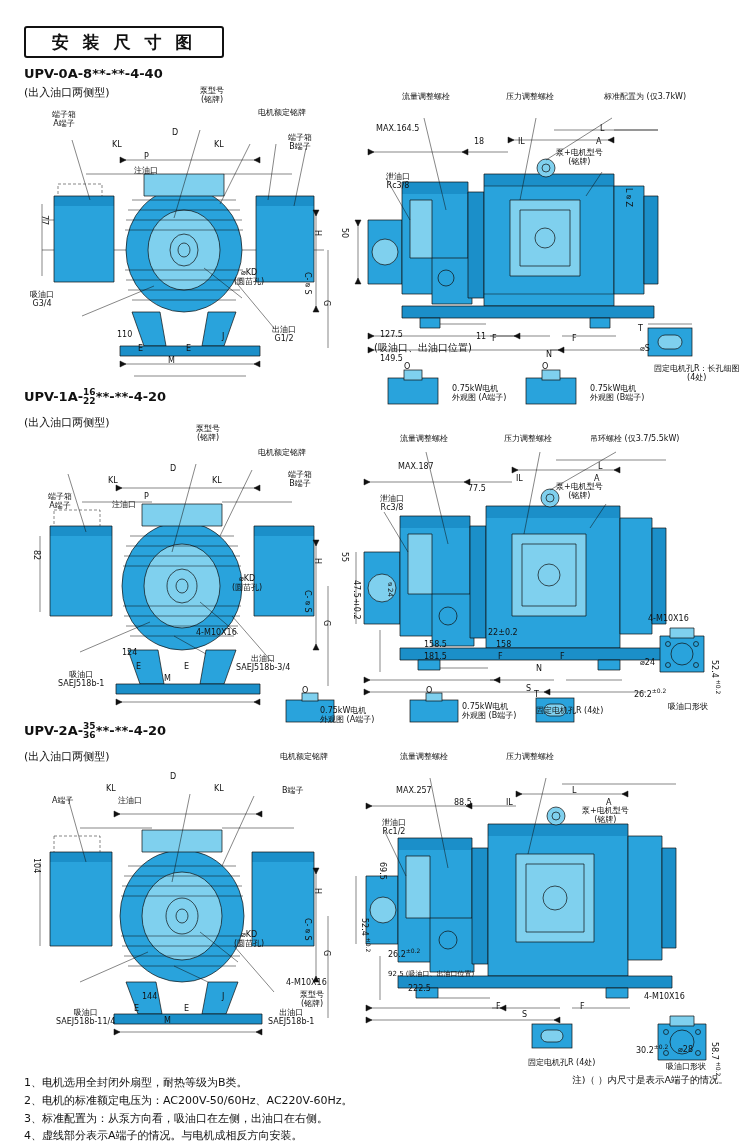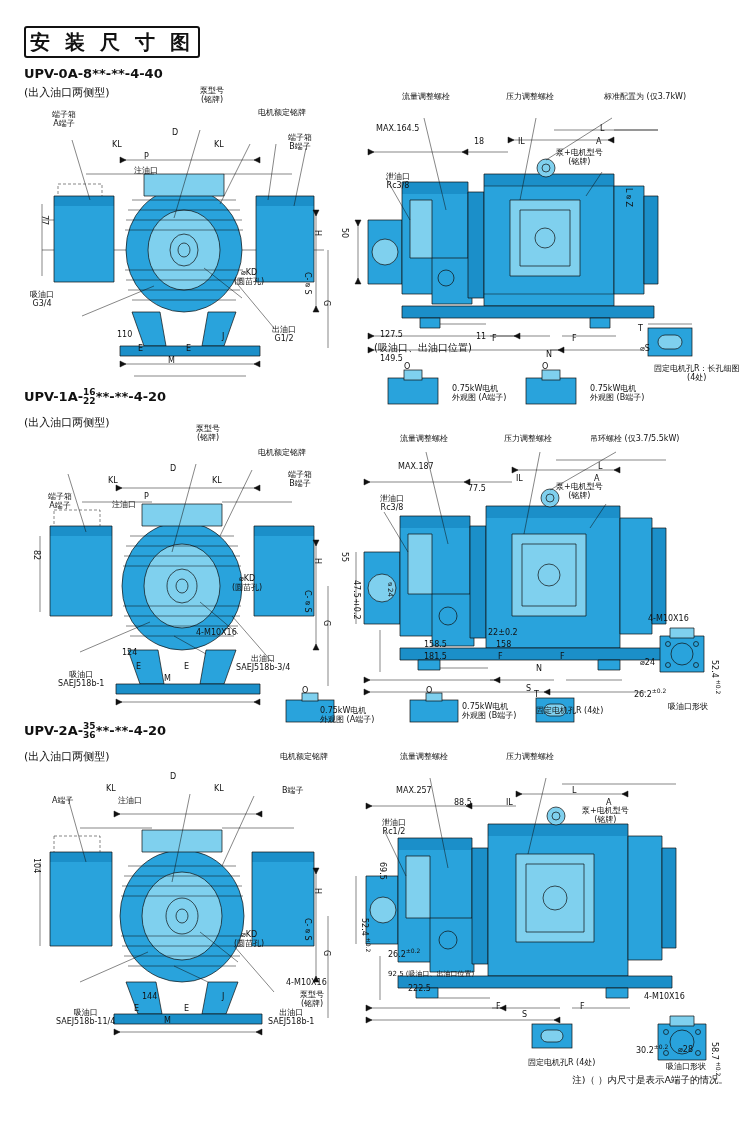--- a/index.html
+++ b/index.html
@@ -3,24 +3,24 @@
 <meta charset="utf-8">
 <style>
   html,body{margin:0;padding:0;background:#ffffff;}
   body{
     width:750px;height:1146px;position:relative;overflow:hidden;
     font-family:"DejaVu Sans","Liberation Sans",sans-serif;
     color:#111;
   }
   .page{position:absolute;inset:0;}
   .title-box{
-    position:absolute;left:24px;top:26px;width:176px;height:32px;
+    position:absolute;left:24px;top:26px;width:200px;height:32px;
     border:2px solid #111;border-radius:3px;box-sizing:border-box;
     display:flex;align-items:center;justify-content:center;
-    font-size:20px;font-weight:bold;letter-spacing:4px;
+    font-size:17px;font-weight:bold;letter-spacing:4px;
   }
   .model{position:absolute;font-size:13px;font-weight:bold;}
   .model .frac{display:inline-block;vertical-align:-0.35em;font-size:9px;line-height:1.02;text-align:center;}
   .sub{position:absolute;font-size:11px;}
   .dwg{position:absolute;}
   .lbl{position:absolute;font-size:8px;line-height:1.15;color:#111;white-space:nowrap;}
   .lbl.c{text-align:center;}
   .vert{writing-mode:vertical-rl;text-orientation:mixed;}
   .notes{position:absolute;left:24px;top:1074px;font-size:11px;line-height:1.62;}
   .note-right{position:absolute;right:22px;top:1074px;font-size:9.5px;}
@@ -732,15 +732,21 @@
     <svg width="56" height="36" viewBox="0 0 56 36">
       <rect class="cy" x="8" y="8" width="40" height="24"></rect>
       <rect class="ln" x="8" y="8" width="40" height="24"></rect>
       <rect class="cy3" x="17" y="14" width="22" height="12" rx="6"></rect>
       <rect class="ln" x="17" y="14" width="22" height="12" rx="6"></rect>
     </svg>
   </div>
   <div class="lbl" style="left:522px;top:1010px;">S</div>
   <div class="lbl" style="left:528px;top:1058px;">固定电机孔R (4处)</div>
 
+  <div class="notes">
+    <div>1、电机选用全封闭外扇型，耐热等级为B类。</div>
+    <div>2、电机的标准额定电压为：AC200V-50/60Hz、AC220V-60Hz。</div>
+    <div>3、标准配置为：从泵方向看，吸油口在左侧，出油口在右侧。</div>
+    <div>4、虚线部分表示A端子的情况。与电机成相反方向安装。</div>
+  </div>
   <div class="note-right">注)（ ）内尺寸是表示A端子的情况。</div>
 
 </div>
 
 </body></html>

